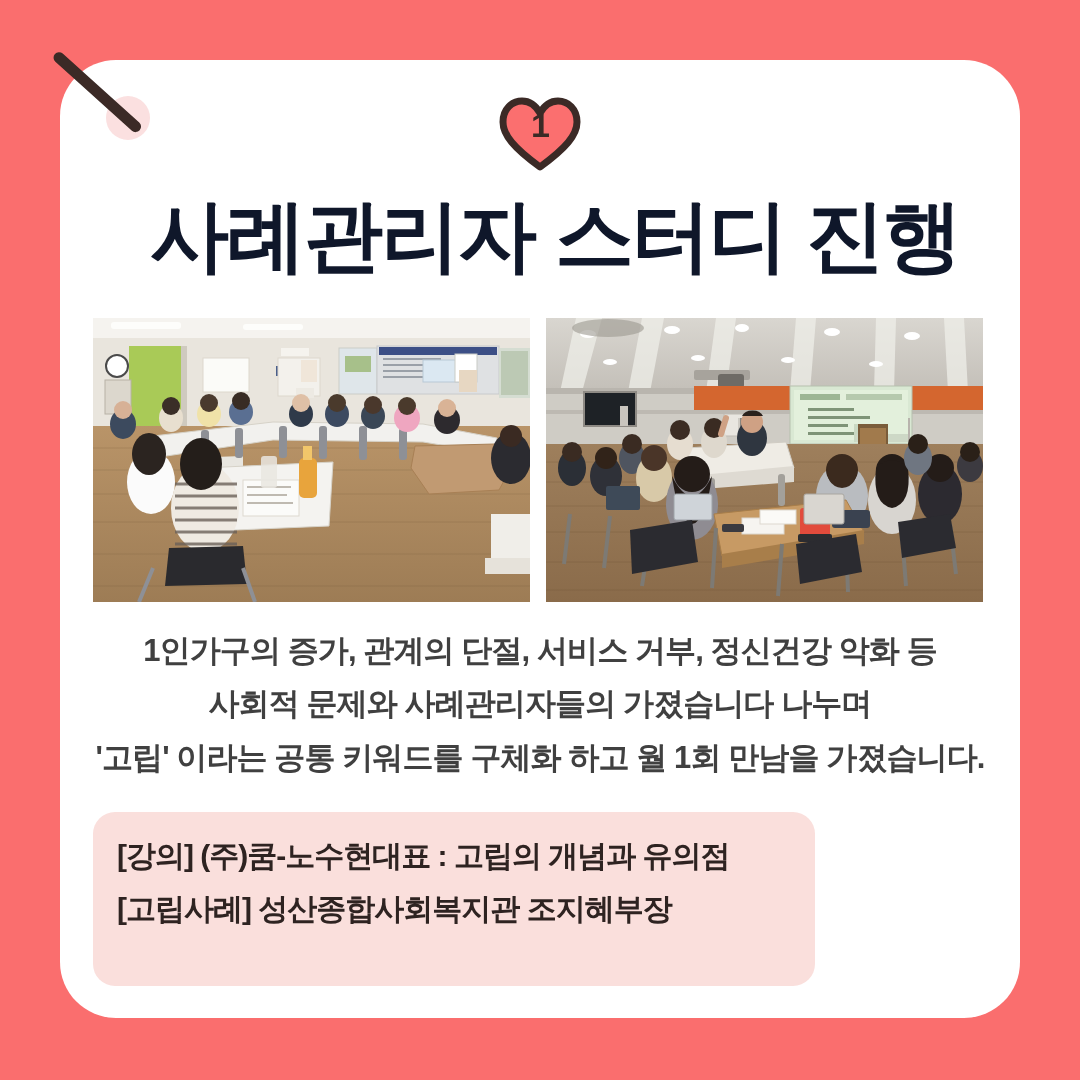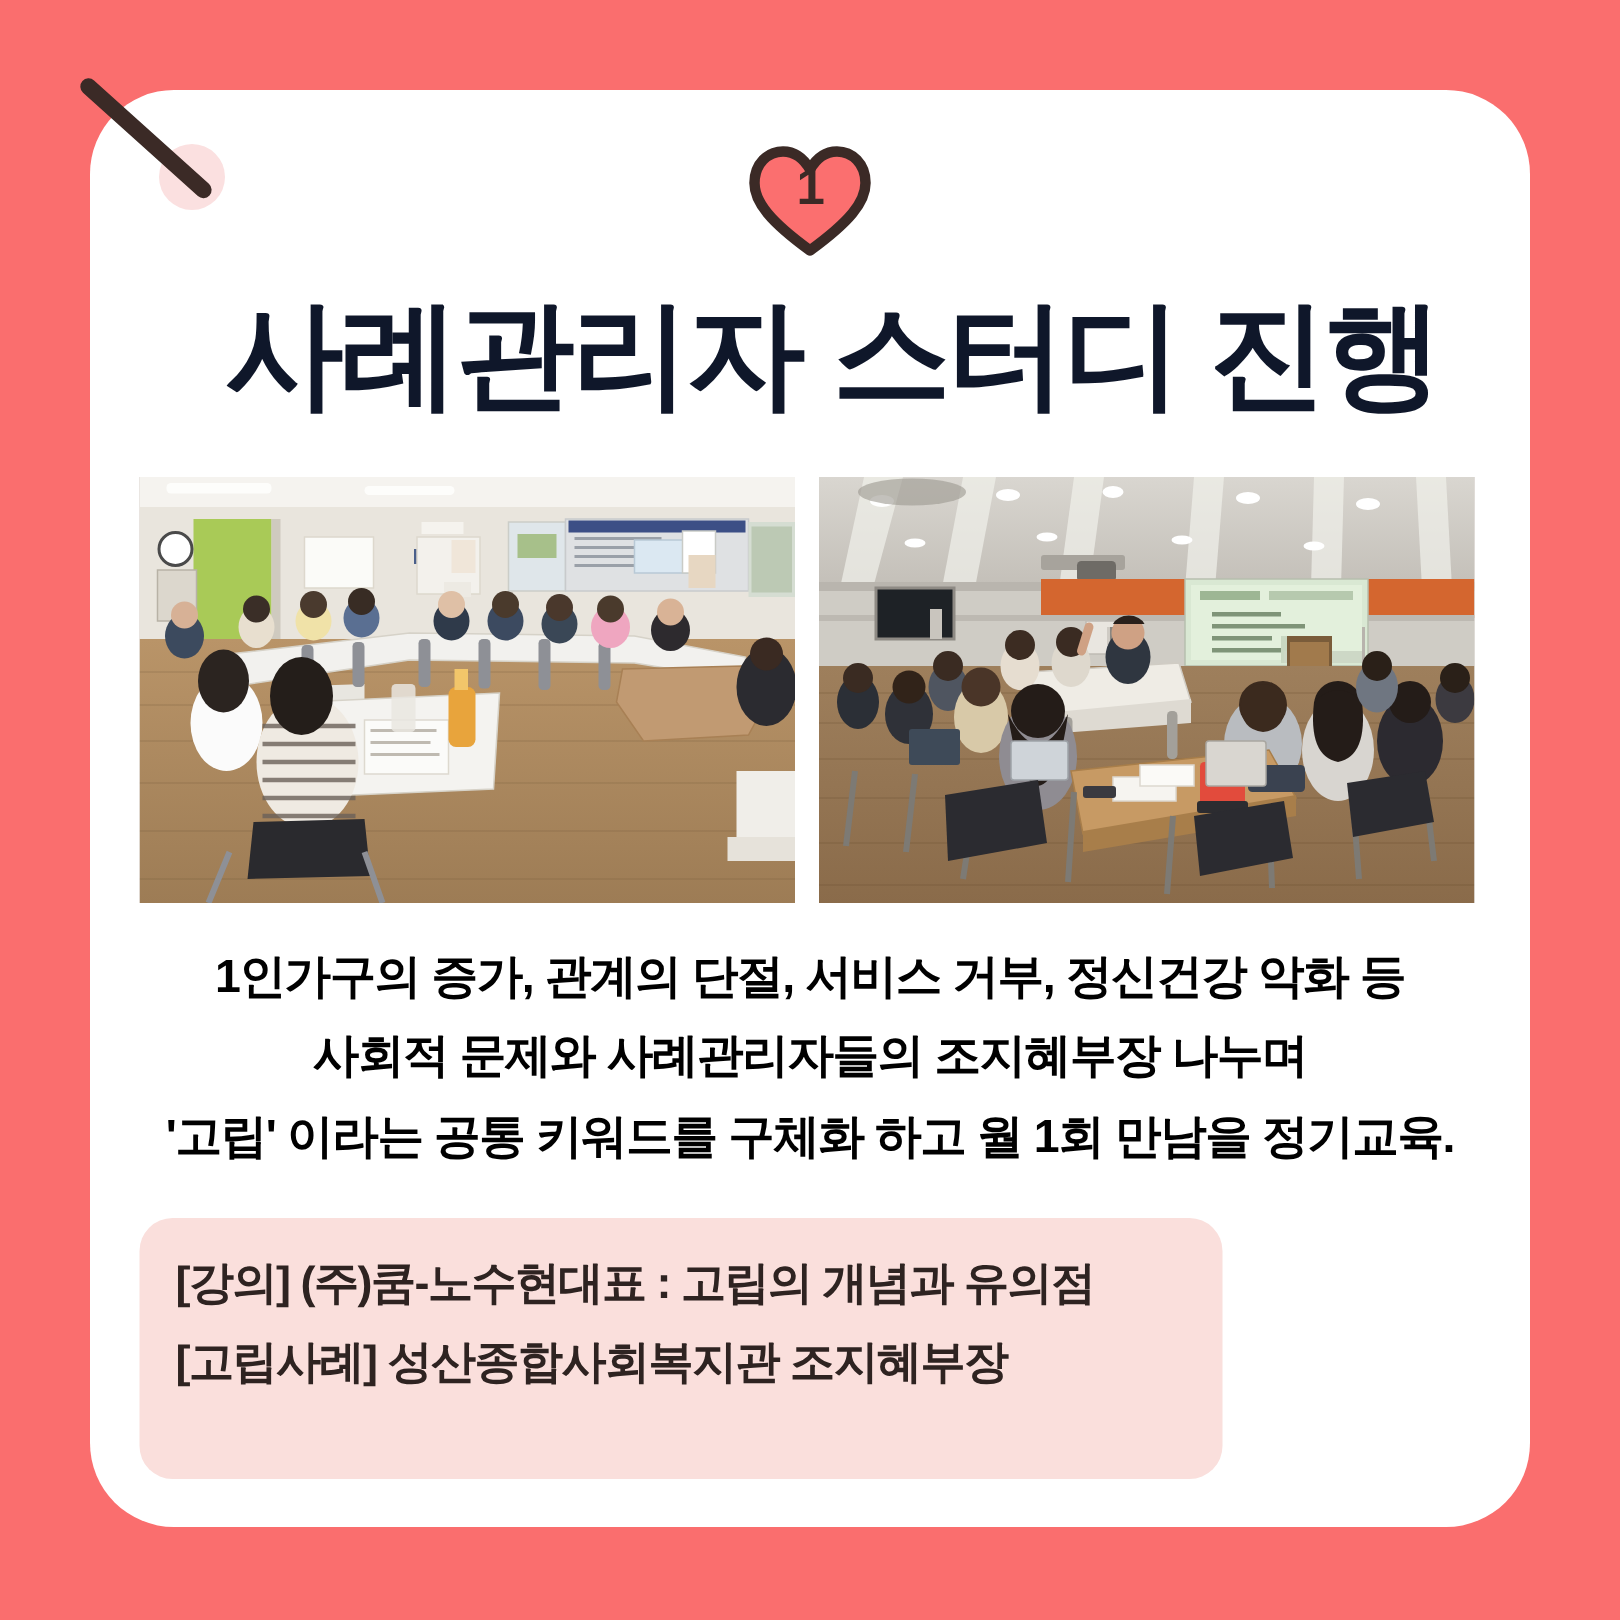--- a/index.html
+++ b/index.html
@@ -116,21 +116,21 @@
 
   
   .body-copy {
     position: absolute;
     left: 80px;
     top: 624px;
     width: 920px;
     text-align: center;
     font-size: 31px;
     font-weight: 700;
-    color: #000000;
+    color: #404040;
     line-height: 1.72;
     letter-spacing: -0.9px;
   }
   .body-copy div { white-space: nowrap; }
 
   
   .note-box {
     position: absolute;
     left: 93px;
     top: 812px;
@@ -403,22 +403,22 @@
         <path d="M84 212 L146 202 L152 244 L86 256 Z" fill="#2b2b30"></path>
         <path d="M250 226 L310 216 L316 254 L254 266 Z" fill="#2b2b30"></path>
         <path d="M352 204 L404 196 L410 230 L356 240 Z" fill="#2b2b30"></path>
       </svg>
     </div>
 
   </div>
 
   <div class="body-copy">
     <div>1인가구의 증가, 관계의 단절, 서비스 거부, 정신건강 악화 등</div>
-    <div>사회적 문제와 사례관리자들의 조지혜부장 나누며</div>
-    <div>'고립' 이라는 공통 키워드를 구체화 하고 월 1회 만남을 정기교육.</div>
+    <div>사회적 문제와 사례관리자들의 가졌습니다 나누며</div>
+    <div>'고립' 이라는 공통 키워드를 구체화 하고 월 1회 만남을 가졌습니다.</div>
   </div>
 
   <div class="note-box">
     <div class="note-list">
       <div class="note-line">[강의] (주)쿰-노수현대표 : 고립의 개념과 유의점</div>
       <div class="note-line">[고립사례]  성산종합사회복지관 조지혜부장</div>
     </div>
   </div>
 
 </div>

